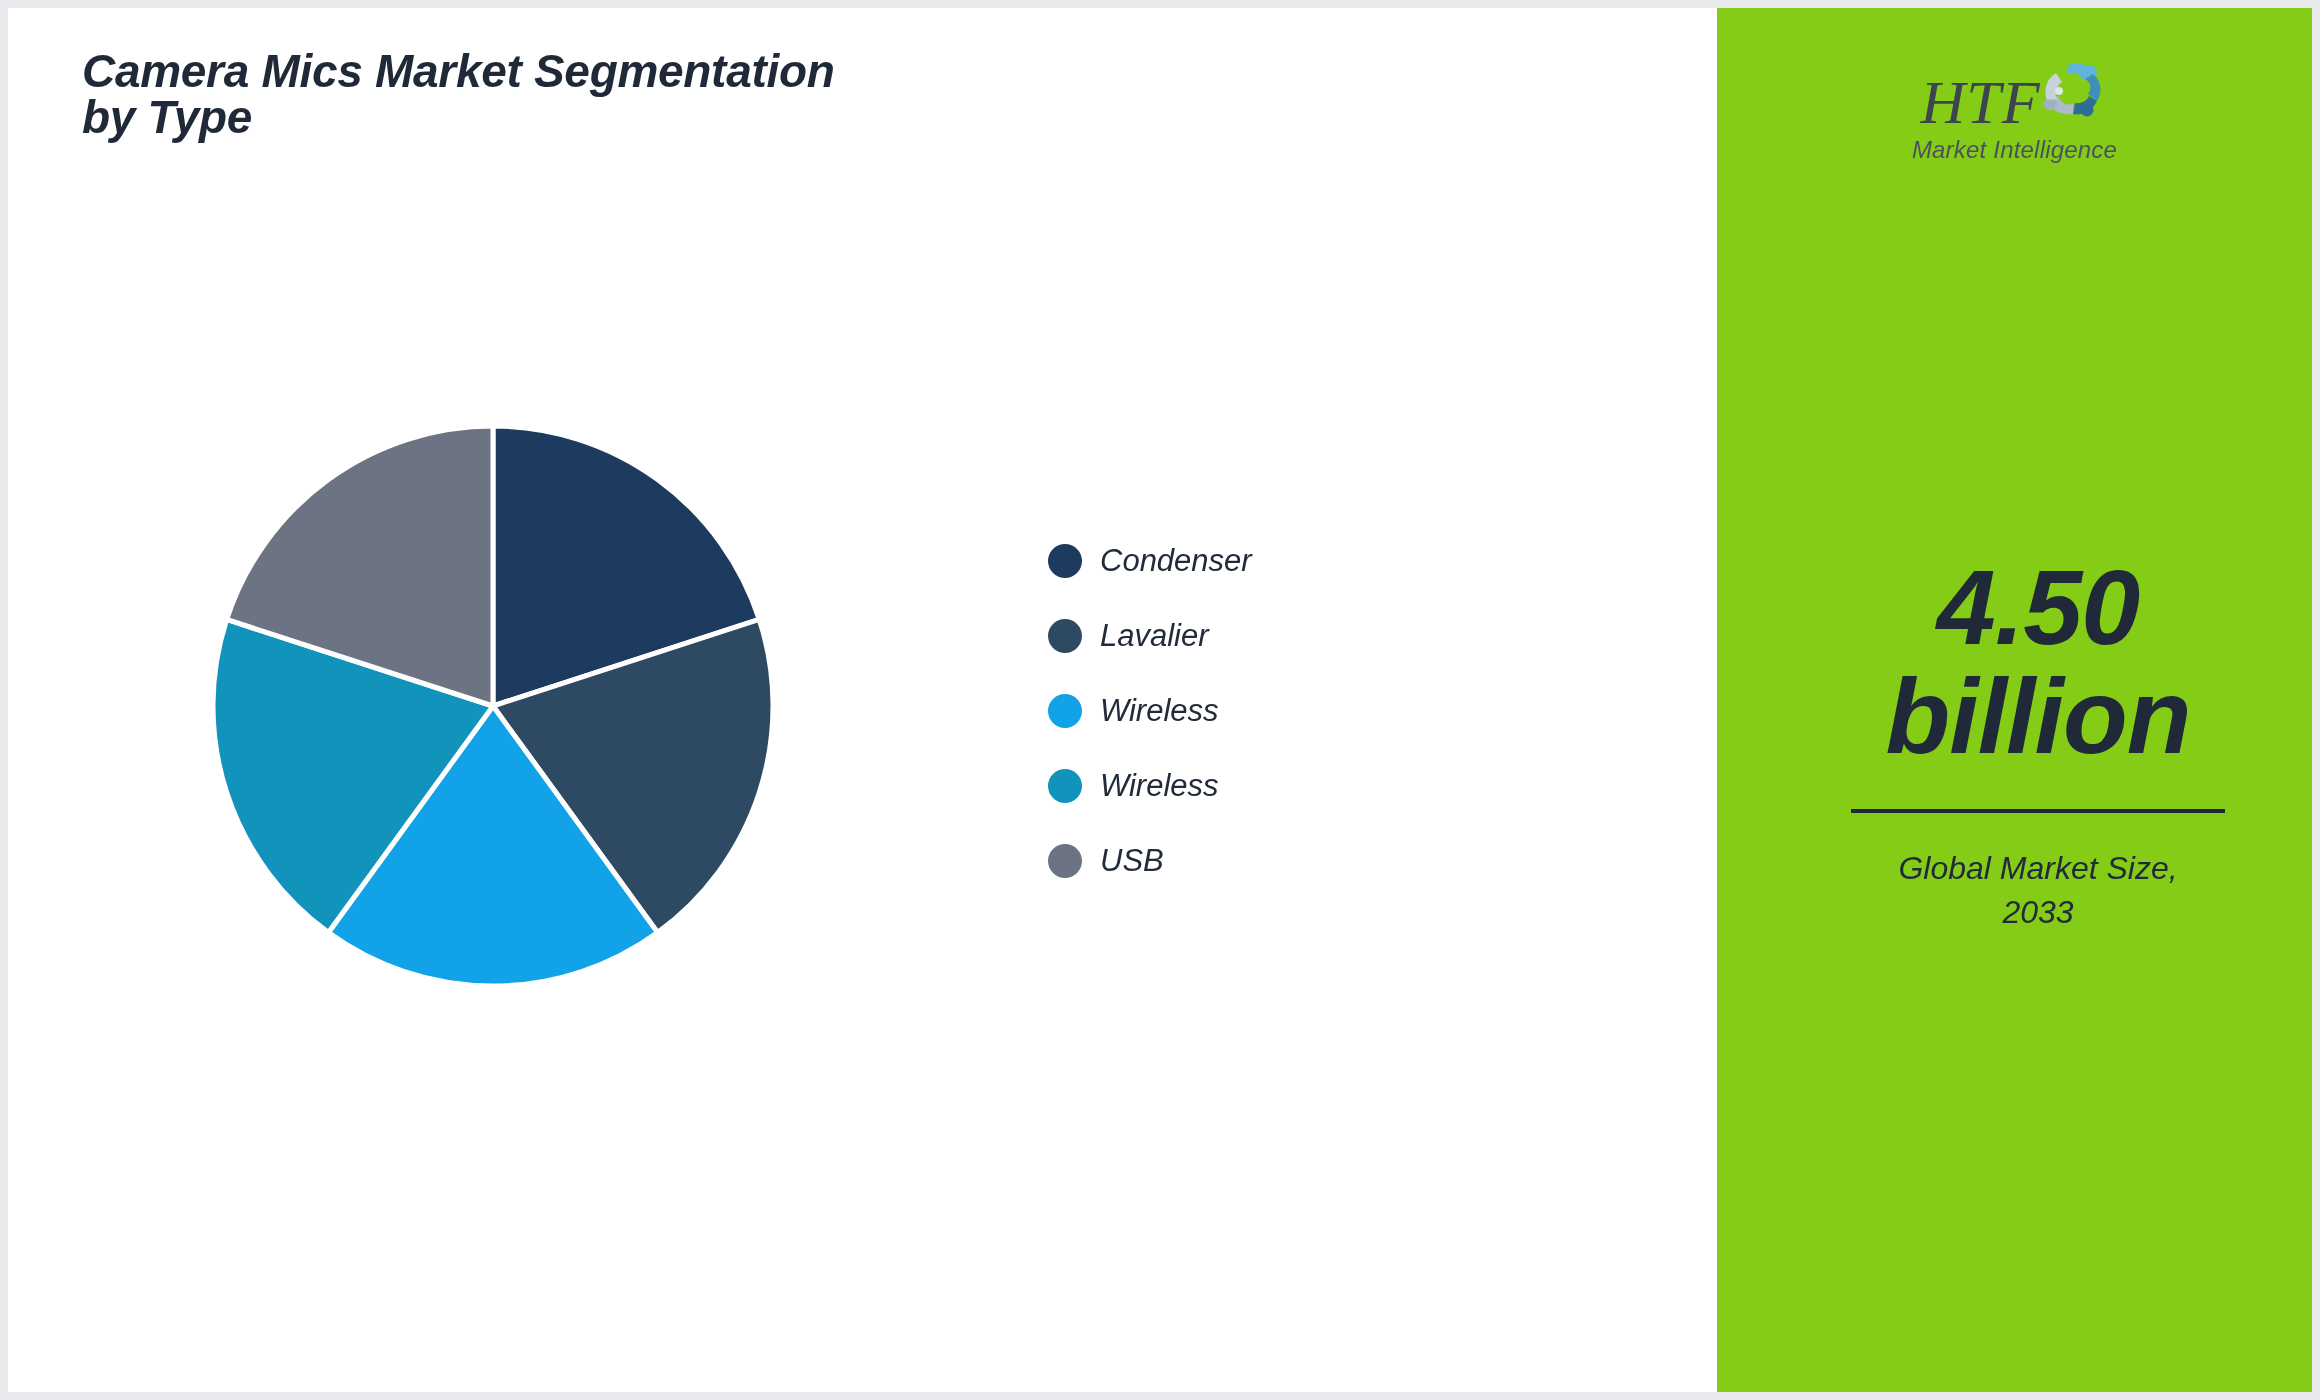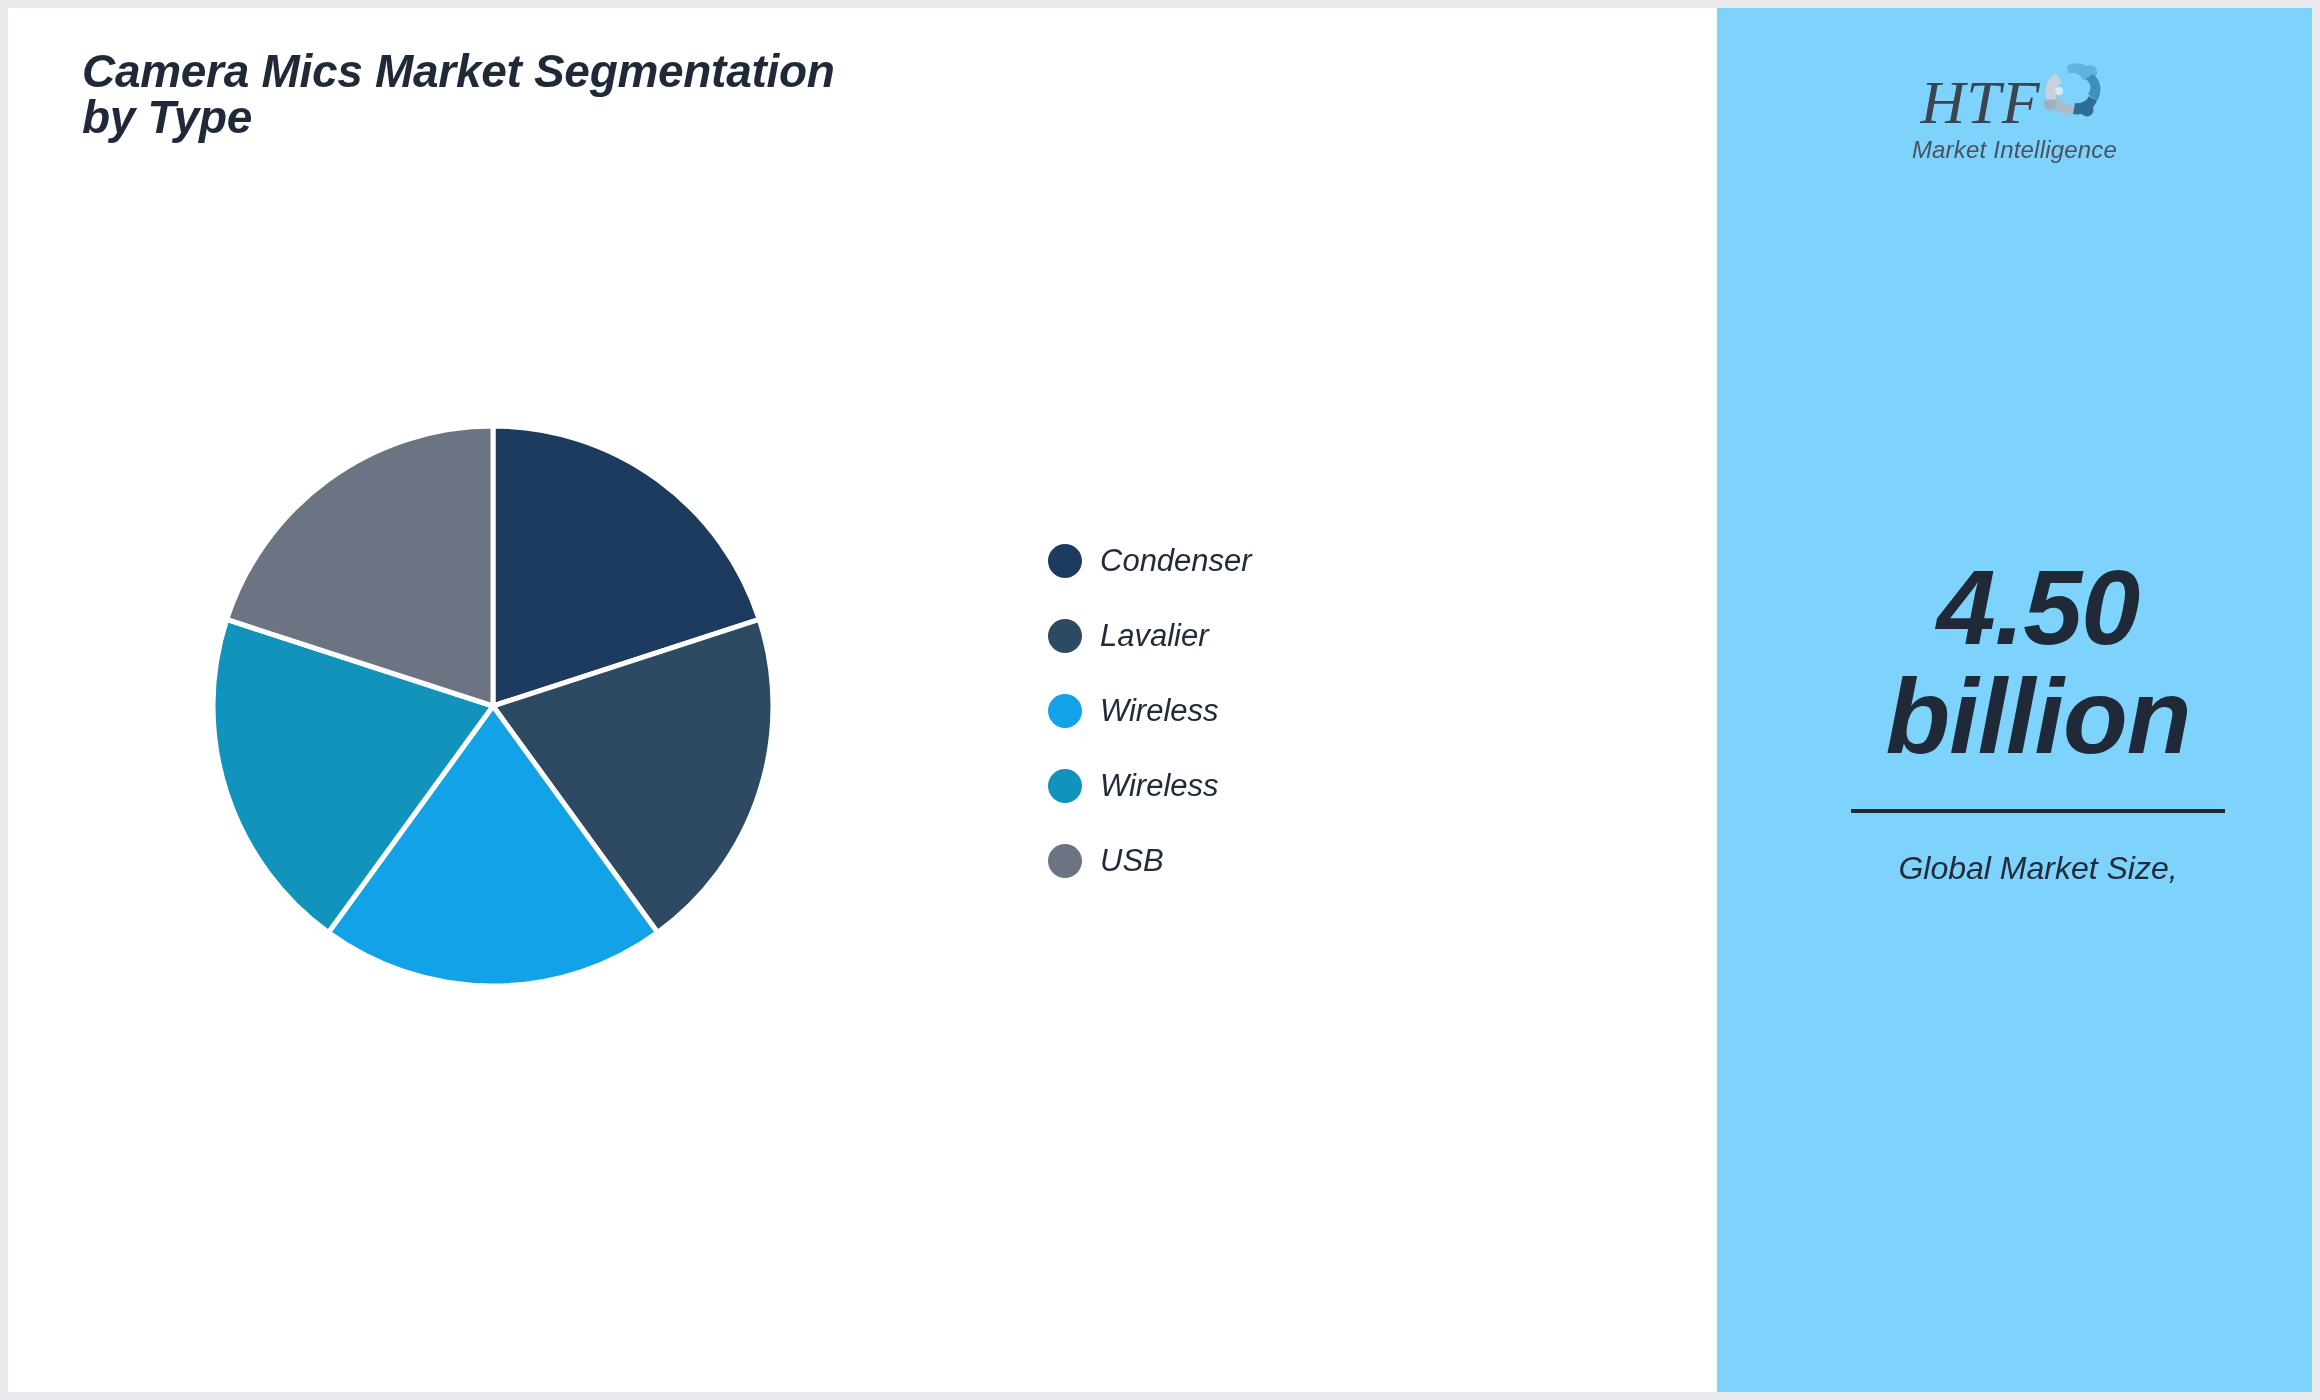--- a/index.html
+++ b/index.html
@@ -81,21 +81,21 @@
     font-size: 31px;
     color: #222b3a;
     white-space: nowrap;
   }
 
   
   .right-panel {
     position: relative;
     flex: 1 1 auto;
     height: 100%;
-    background: #7dd3fc;
+    background: #84cc16;
     padding-left: 10px;
   }
 
   .logo {
     position: absolute;
     left: 0;
     right: 0;
     top: 52px;
     display: flex;
     flex-direction: column;
@@ -231,17 +231,18 @@
     </div>
 
     <div class="stat">
       <div class="stat-value">
         <div>4.50</div>
         <div>billion</div>
       </div>
       <div class="stat-rule"></div>
       <div class="stat-caption">
         <div>Global Market Size,</div>
+        <div>2033</div>
       </div>
     </div>
 
   </div>
 </div>
 
 </body></html>

